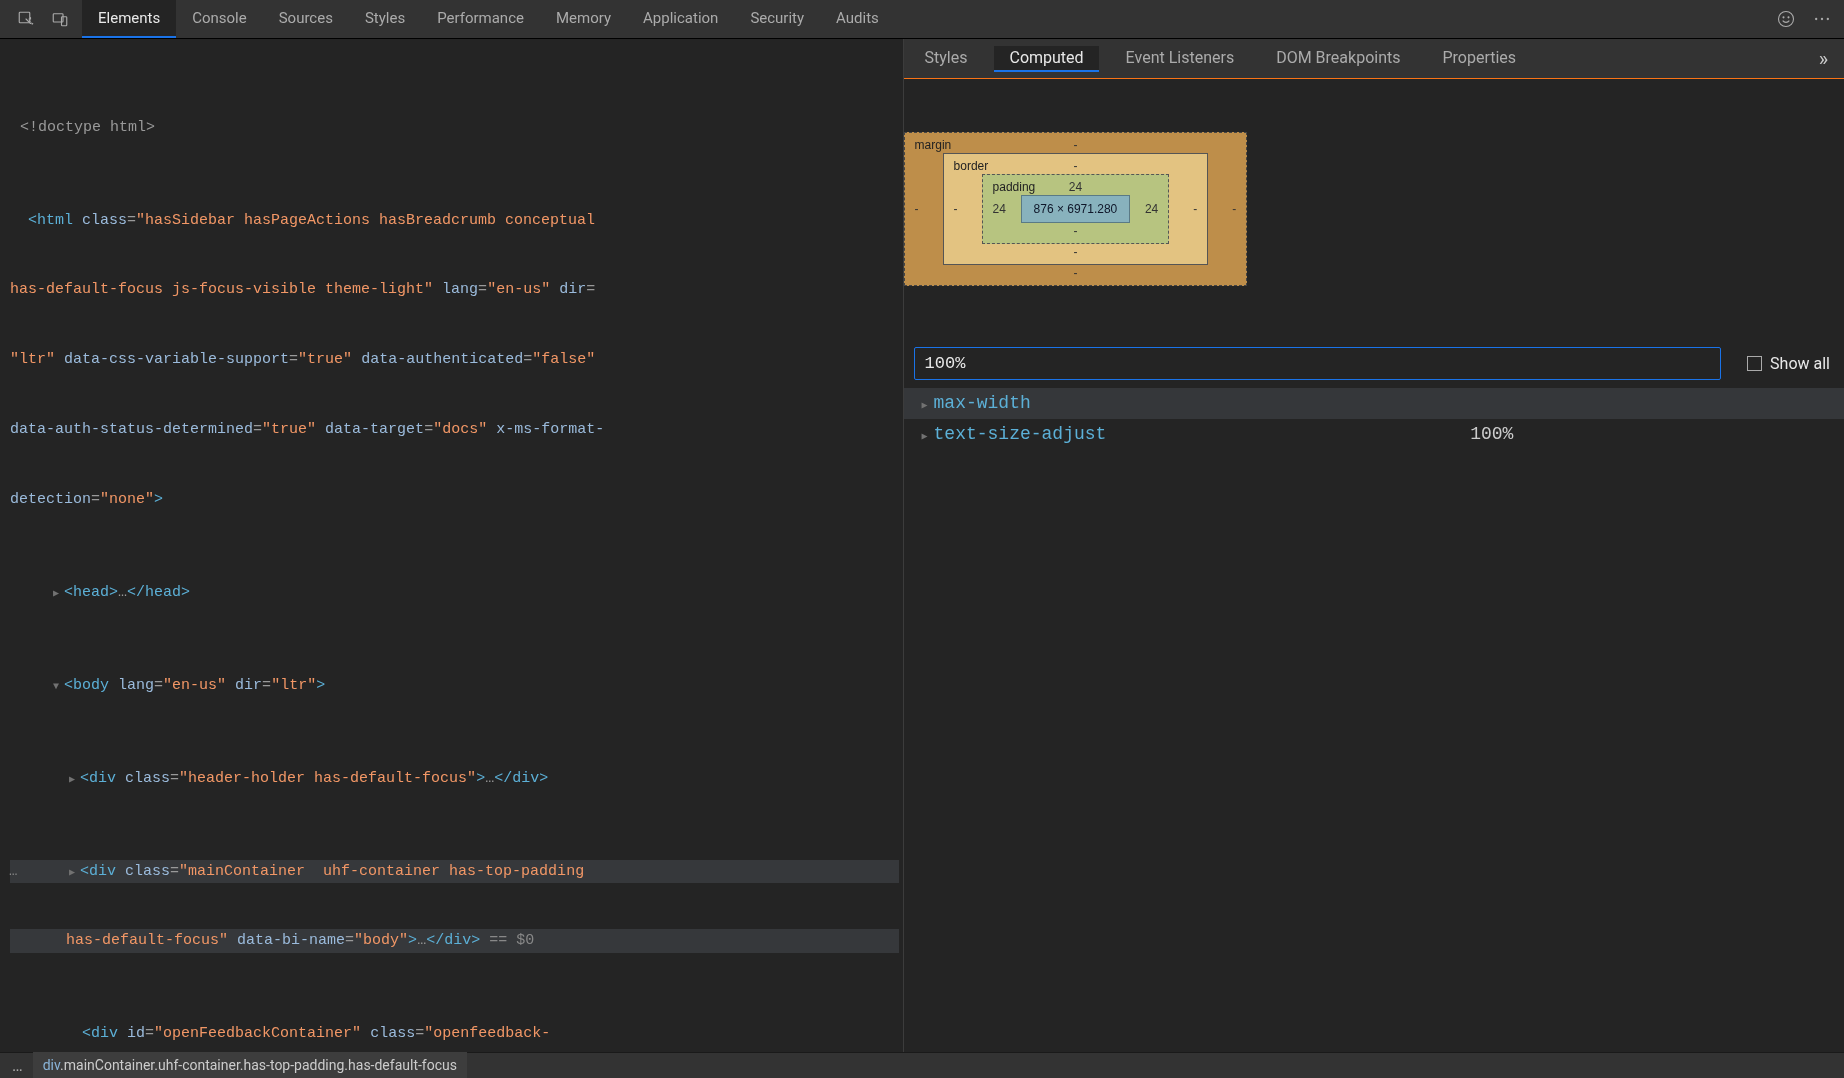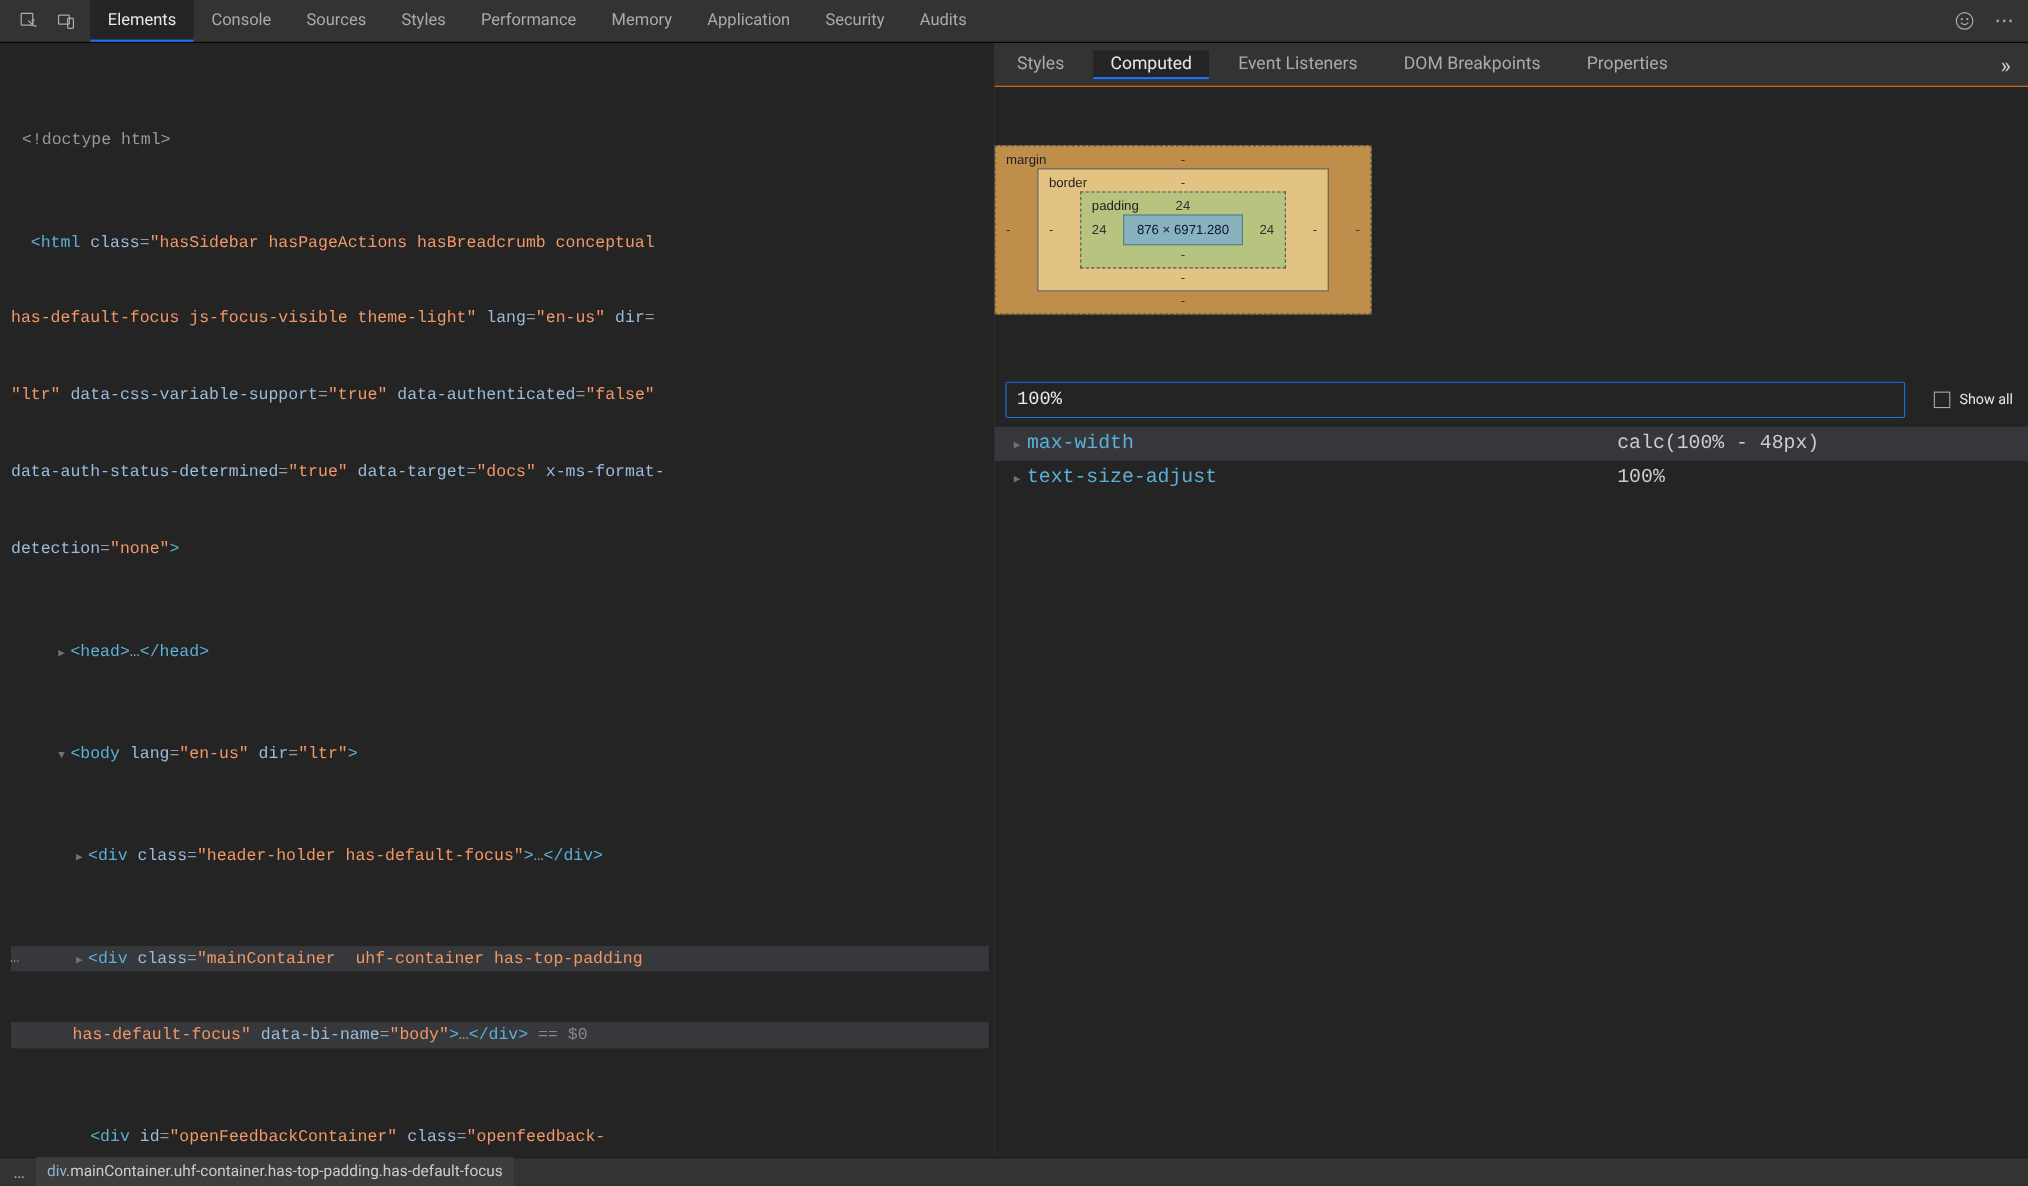--- a/index.html
+++ b/index.html
@@ -144,21 +144,21 @@
 
   
   .filter-row{
     display:flex;align-items:center;gap:14px;padding:8px 14px 8px 10px;
   }
   .filter-input{
     flex:1;padding:6px 10px;font-size:17px;color:#e8e8e8;
     background:var(--bg);border:1px solid #1a73e8;border-radius:2px;
     outline:none;
   }
-  .show-all{display:flex;align-items:center;gap:8px;font-size:13px;color:#e8e8e8;margin-left:12px;}
+  .show-all{display:flex;align-items:center;gap:8px;font-size:16px;color:#e8e8e8;margin-left:12px;}
   .cb{width:15px;height:15px;border:1.5px solid #aaa;background:transparent;}
   .props{font-size:18px;}
   .prop{display:flex;padding:2px 8px 2px 18px;align-items:center;}
   .prop.hl{background:#35373a;}
   .prop .ptri{color:var(--expand);width:12px;display:inline-block;}
   .prop .ptri::before{content:"▶";font-size:10px;}
   .prop .pname{color:var(--tag);}
   .prop .pval{color:#ccc;margin-left:auto;width:40%;text-align:left;}
 
   
@@ -324,21 +324,20 @@
       <label class="show-all">
         <span class="cb"></span>
         <span>Show all</span>
       </label>
     </div>
 
     <div class="props mono">
       <div class="prop hl">
         <span class="ptri"></span>
         <span class="pname">max-width</span>
-        <span class="pval">calc(100% - 48px)</span>
       </div>
       <div class="prop">
         <span class="ptri"></span>
         <span class="pname">text-size-adjust</span>
         <span class="pval">100%</span>
       </div>
     </div>
   </div>
 </div>
 

